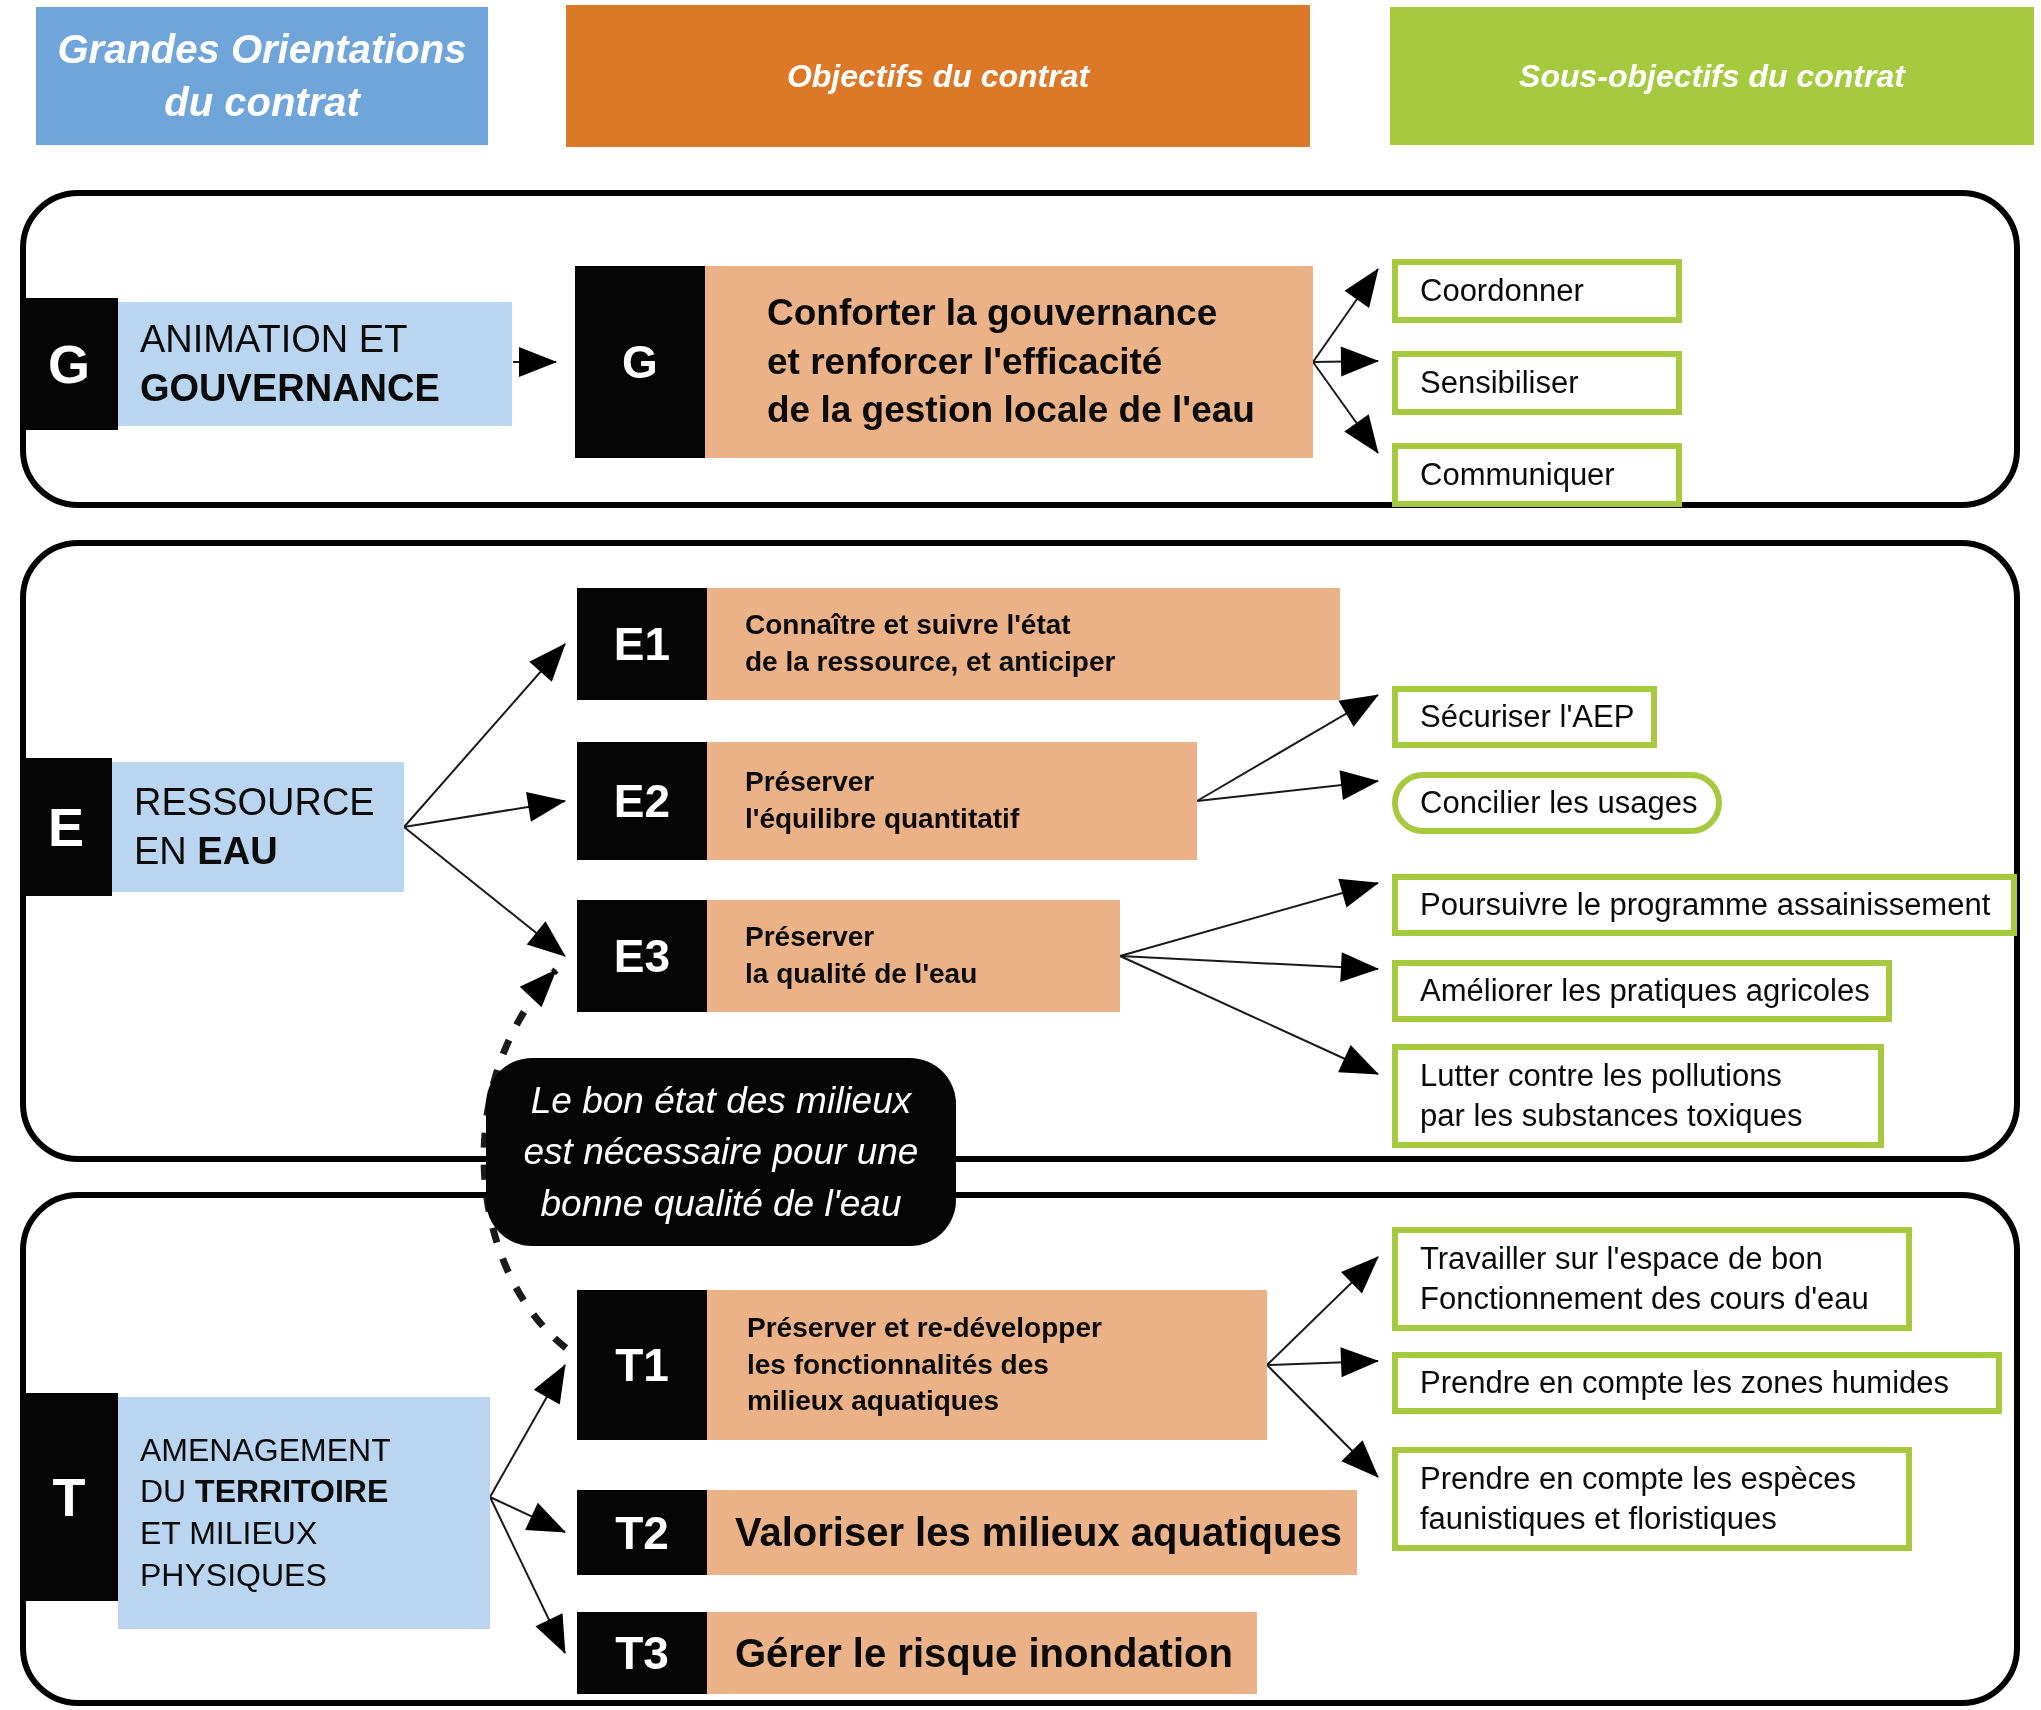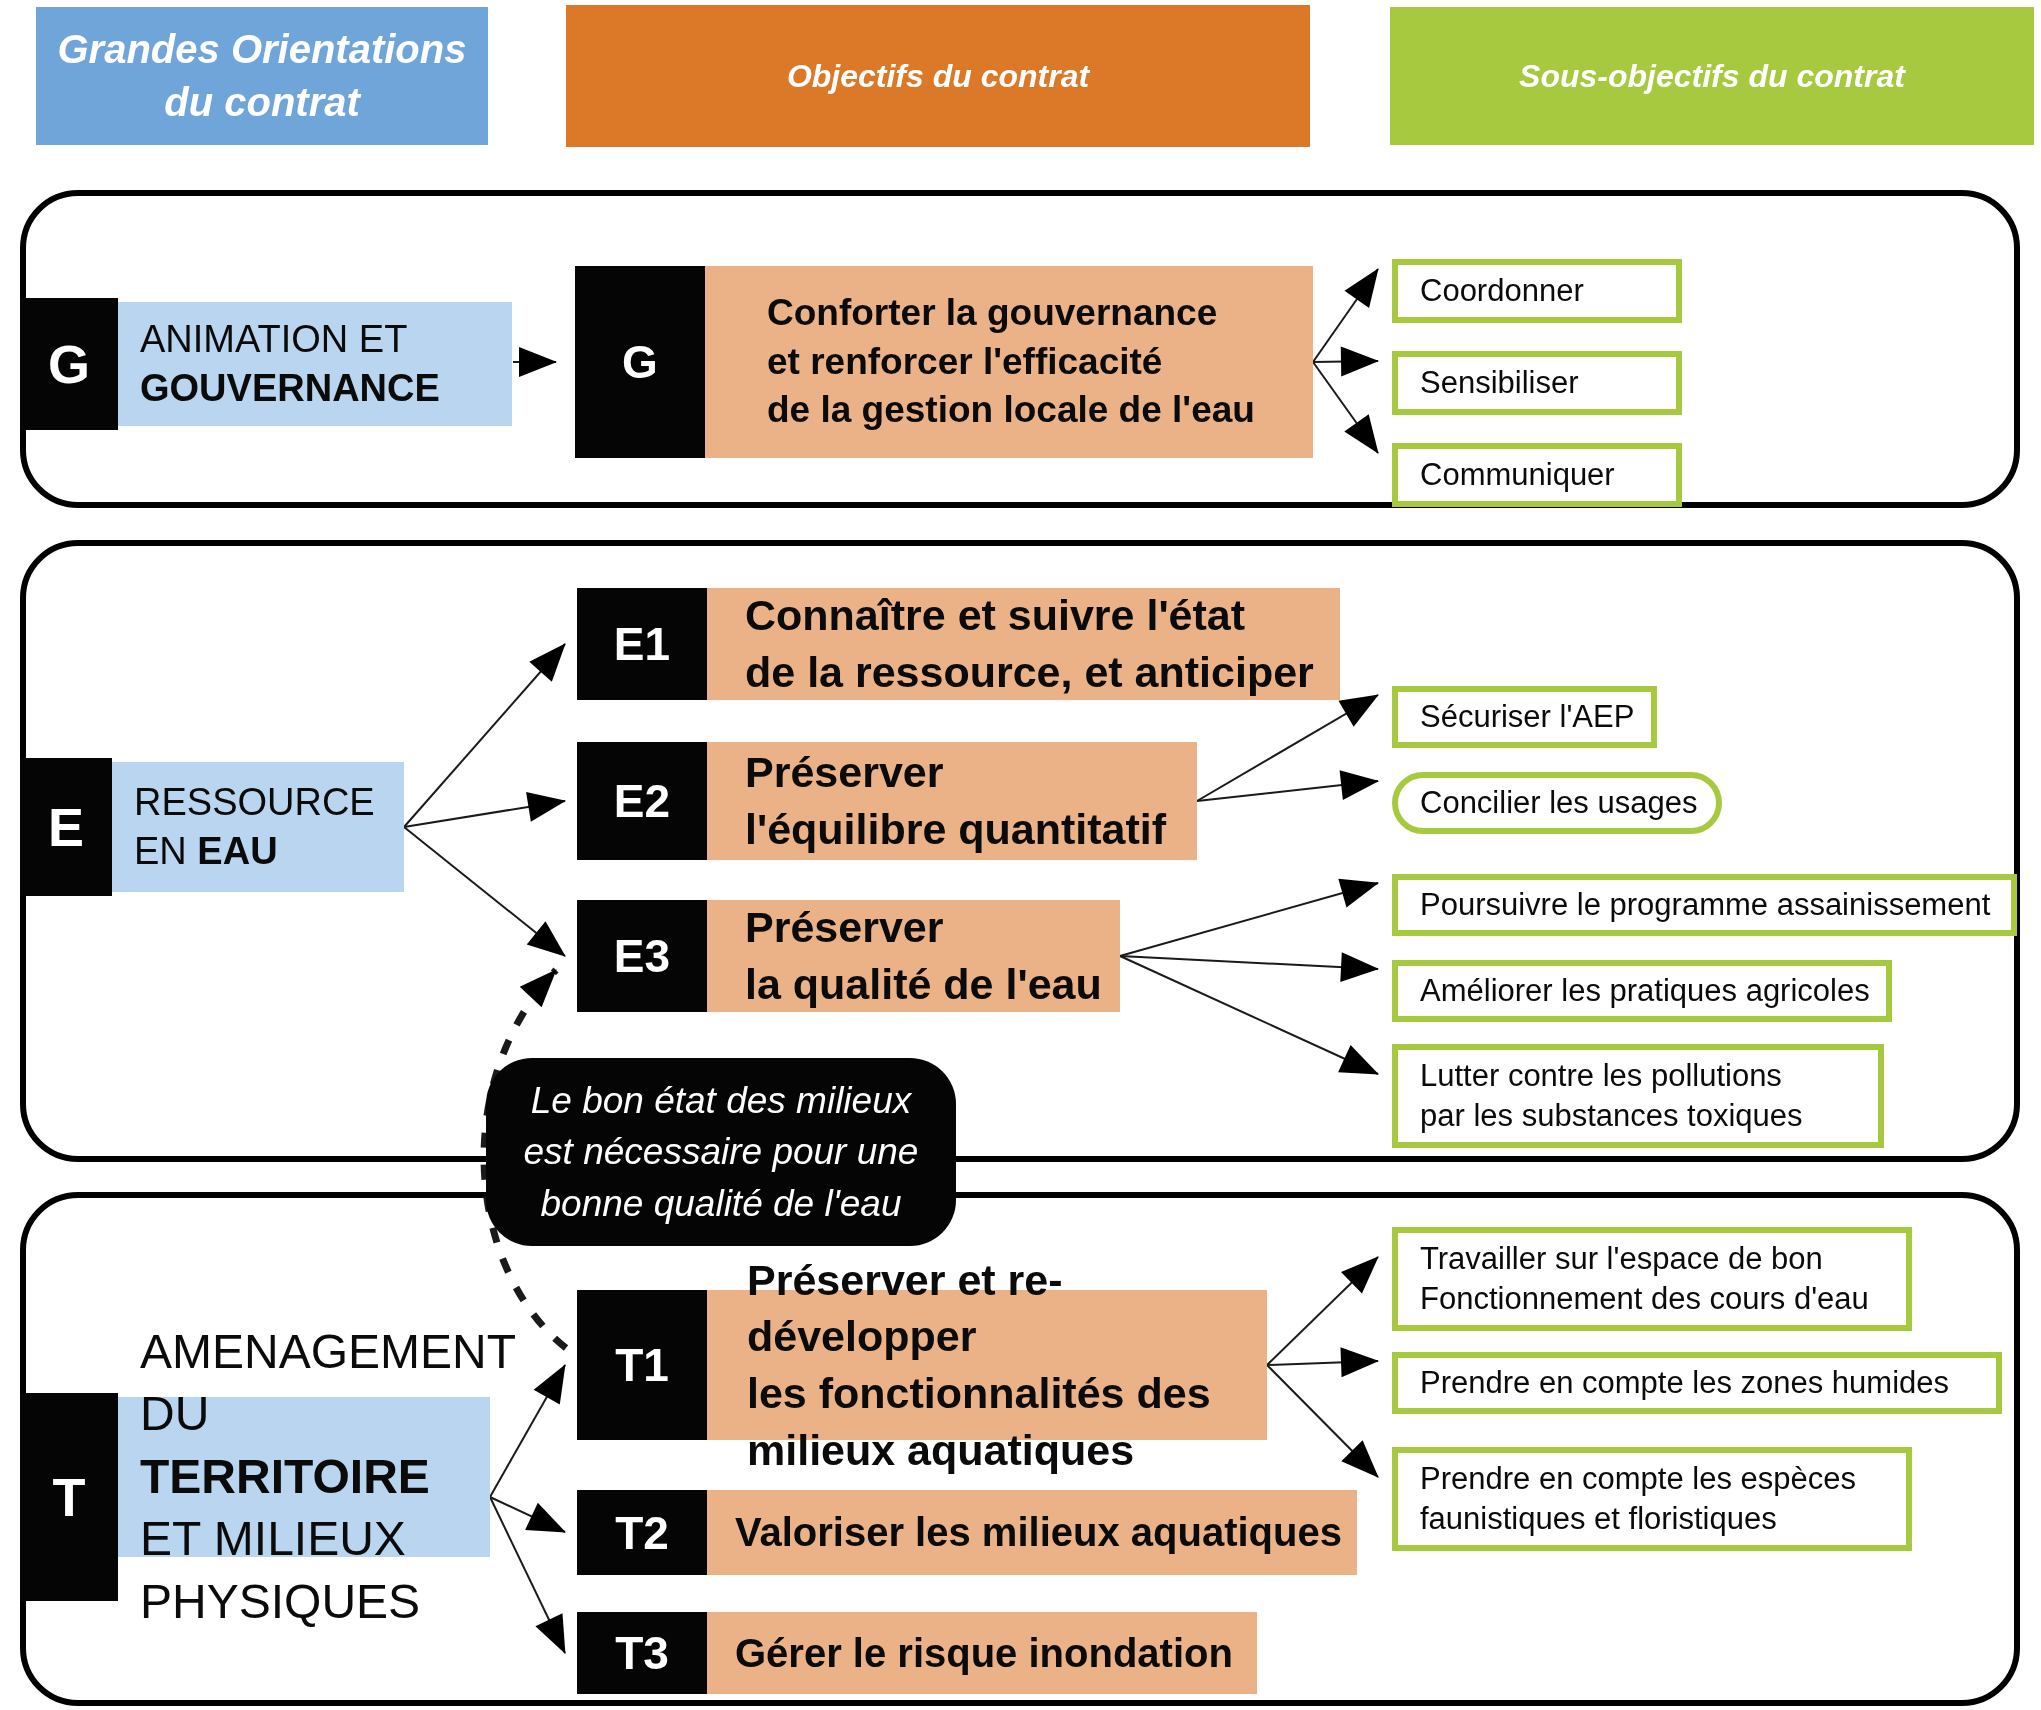--- a/index.html
+++ b/index.html
@@ -12,21 +12,21 @@
   .hdr-orange{background:var(--orange-header);}
   .hdr-green{background:var(--green);}
   .section{border:6px solid #000;border-radius:58px;background:#fff;z-index:1;}
   .black-code{background:var(--black);color:#fff;font-weight:bold;display:flex;align-items:center;
               justify-content:center;z-index:3;}
   .code-lg{font-size:54px;}
   .code-md{font-size:46px;}
   .blue-label{background:var(--light-blue);display:flex;flex-direction:column;justify-content:center;
               padding-left:22px;font-size:38px;line-height:1.3;z-index:3;}
   .orange-obj{background:var(--light-orange);display:flex;flex-direction:column;justify-content:center;
-              font-weight:bold;font-size:43px;line-height:1.32;z-index:3;}
+              font-weight:bold;font-size:28px;line-height:1.32;z-index:3;}
   .green-sub{background:#fff;border:6px solid var(--green);display:flex;flex-direction:column;
              justify-content:center;padding-left:22px;font-size:31px;line-height:1.3;z-index:3;margin-top:22px;}
   .note{background:var(--black);color:#fff;border-radius:46px;font-style:italic;font-size:37px;
         line-height:1.38;display:flex;flex-direction:column;justify-content:center;align-items:center;
         text-align:center;z-index:4;}
   .ln{display:block;}
   .bold{font-weight:bold;}
   svg.arrows{position:absolute;left:0;top:0;z-index:2;pointer-events:none;}
 </style>
 </head>
@@ -161,21 +161,21 @@
 
   <div class="abs note" style="left:486px;top:1058px;width:470px;height:188px;">
     <span class="ln">Le bon état des milieux</span>
     <span class="ln">est nécessaire pour une</span>
     <span class="ln">bonne qualité de l'eau</span>
   </div>
 
   <div class="abs black-code code-lg" style="left:20px;top:1393px;width:98px;height:208px;">
     <span>T</span>
   </div>
-  <div class="abs blue-label" style="left:118px;top:1397px;width:372px;height:160px;font-size:48px;">
+  <div class="abs blue-label" style="left:118px;top:1397px;width:372px;height:232px;font-size:32px;">
     <span class="ln">AMENAGEMENT</span>
     <span class="ln"><span>DU </span><b>TERRITOIRE</b></span>
     <span class="ln">ET MILIEUX</span>
     <span class="ln">PHYSIQUES</span>
   </div>
 
   <div class="abs black-code code-md" style="left:577px;top:1290px;width:130px;height:150px;">
     <span>T1</span>
   </div>
   <div class="abs orange-obj" style="left:707px;top:1290px;width:560px;height:150px;padding-left:40px;">

